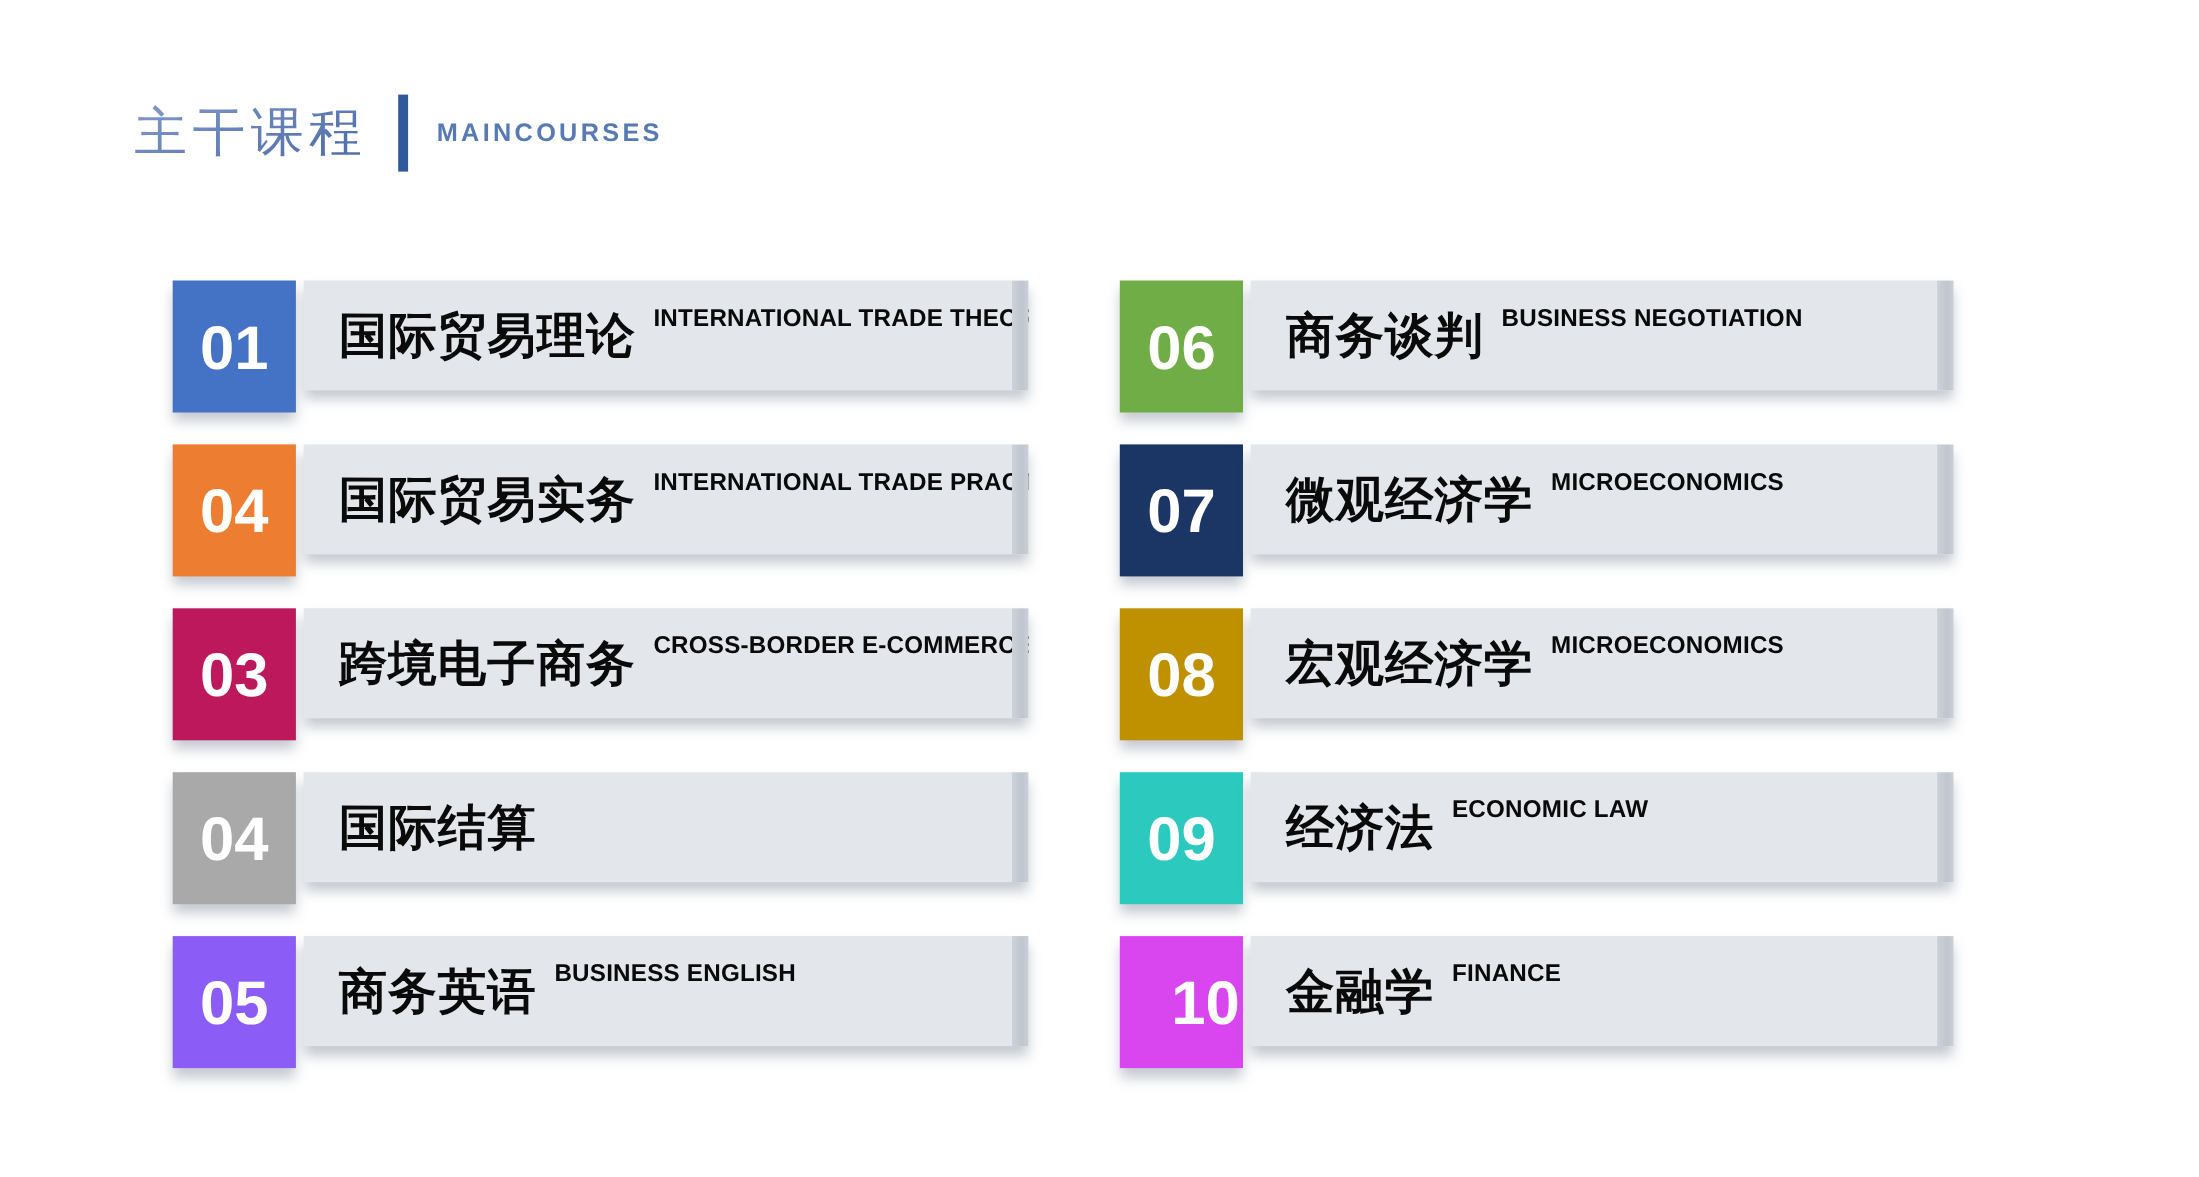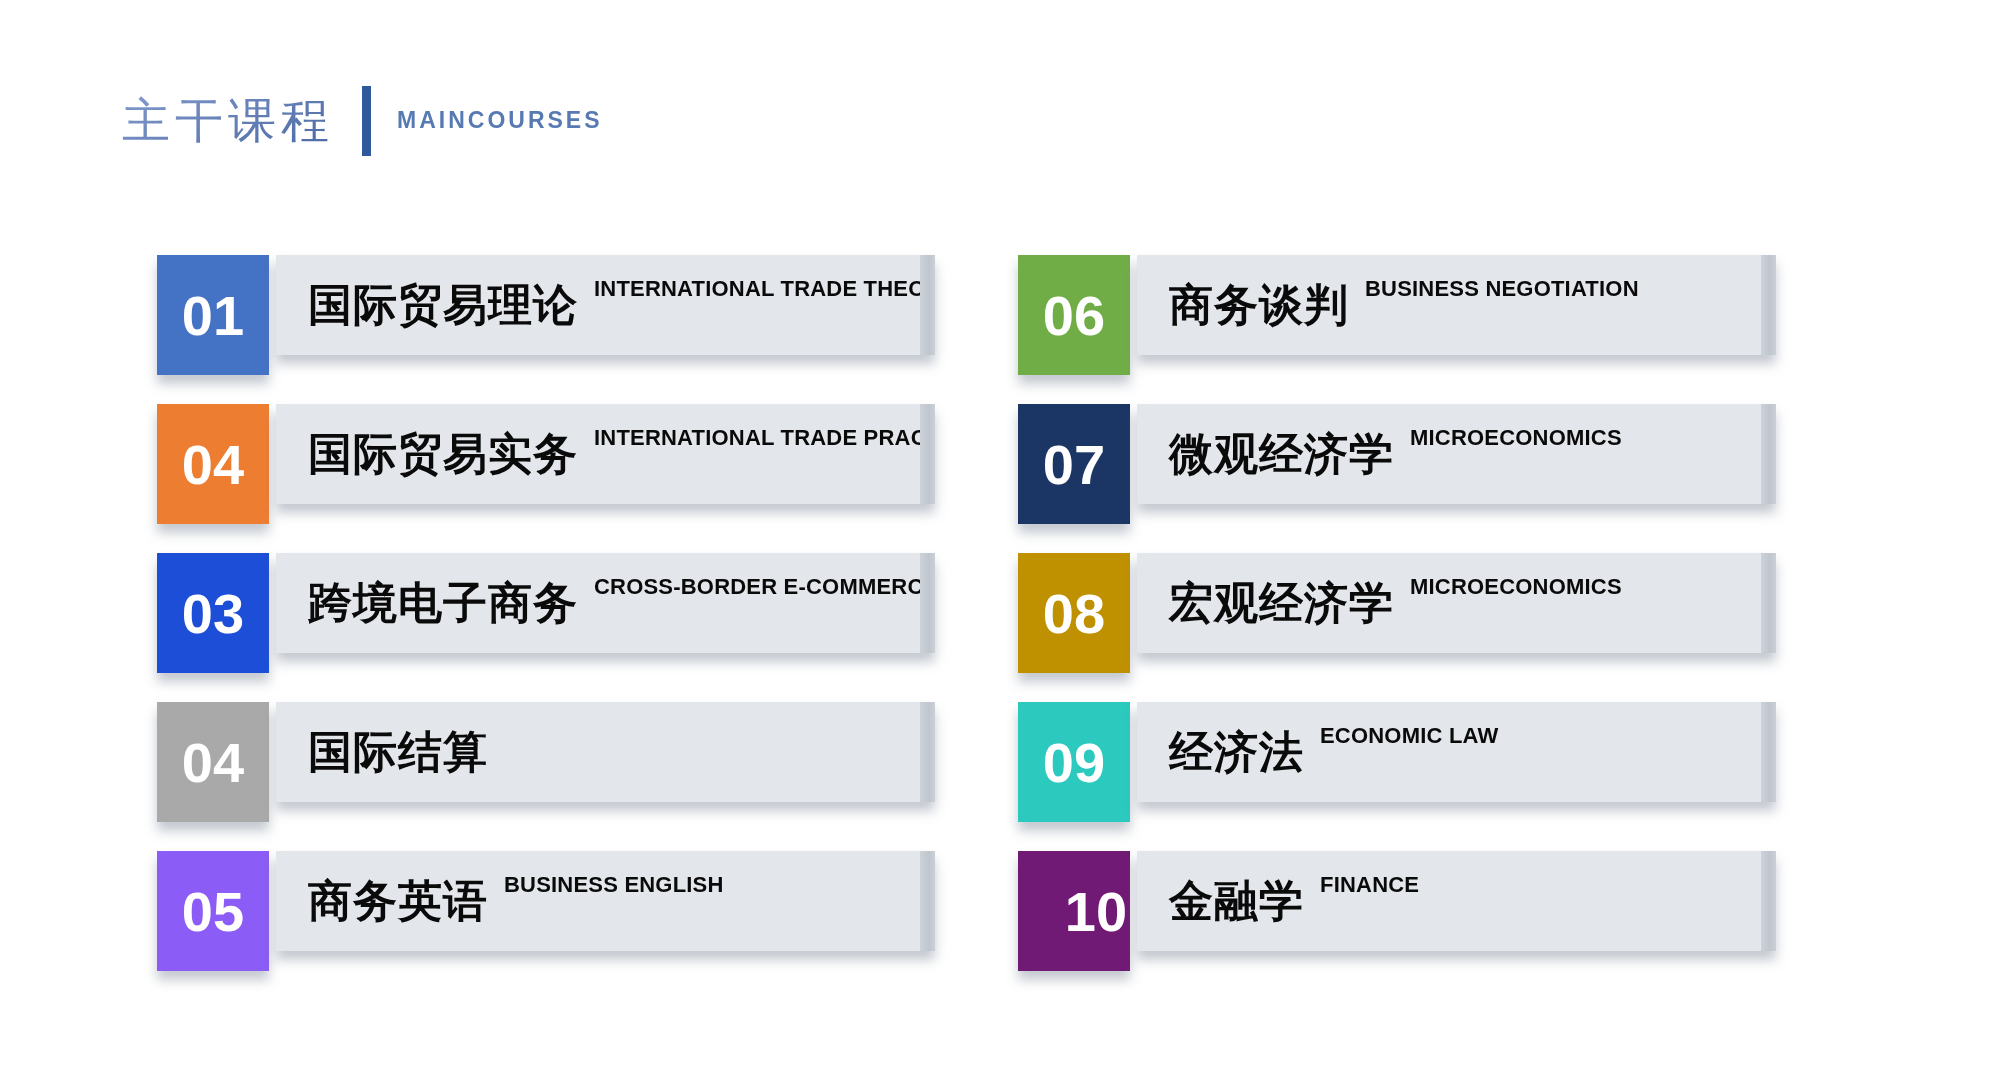--- a/index.html
+++ b/index.html
@@ -152,21 +152,21 @@
       <div class="course-badge" style="background: rgb(237, 125, 49);">04</div>
       <div class="course-bar">
         <div class="course-titles">
           <span class="course-name-cn">国际贸易实务</span>
           <span class="course-name-en">INTERNATIONAL TRADE PRACTICE</span>
         </div>
       </div>
     </div>
 
     <div class="course-row">
-      <div class="course-badge" style="background: #1d4ed8;">03</div>
+      <div class="course-badge" style="background: #be185d;">03</div>
       <div class="course-bar">
         <div class="course-titles">
           <span class="course-name-cn">跨境电子商务</span>
           <span class="course-name-en">CROSS-BORDER E-COMMERCE</span>
         </div>
       </div>
     </div>
 
     <div class="course-row">
       <div class="course-badge" style="background: rgb(169, 169, 169);">04</div>
@@ -221,21 +221,21 @@
       <div class="course-badge" style="background: rgb(44, 201, 190);">09</div>
       <div class="course-bar">
         <div class="course-titles">
           <span class="course-name-cn">经济法</span>
           <span class="course-name-en">ECONOMIC LAW</span>
         </div>
       </div>
     </div>
 
     <div class="course-row">
-      <div class="course-badge" style="background: #701a75; padding-left: 44px;">10</div>
+      <div class="course-badge" style="background: #d946ef; padding-left: 44px;">10</div>
       <div class="course-bar">
         <div class="course-titles">
           <span class="course-name-cn">金融学</span>
           <span class="course-name-en">FINANCE</span>
         </div>
       </div>
     </div>
   </div>
 
 </div>

